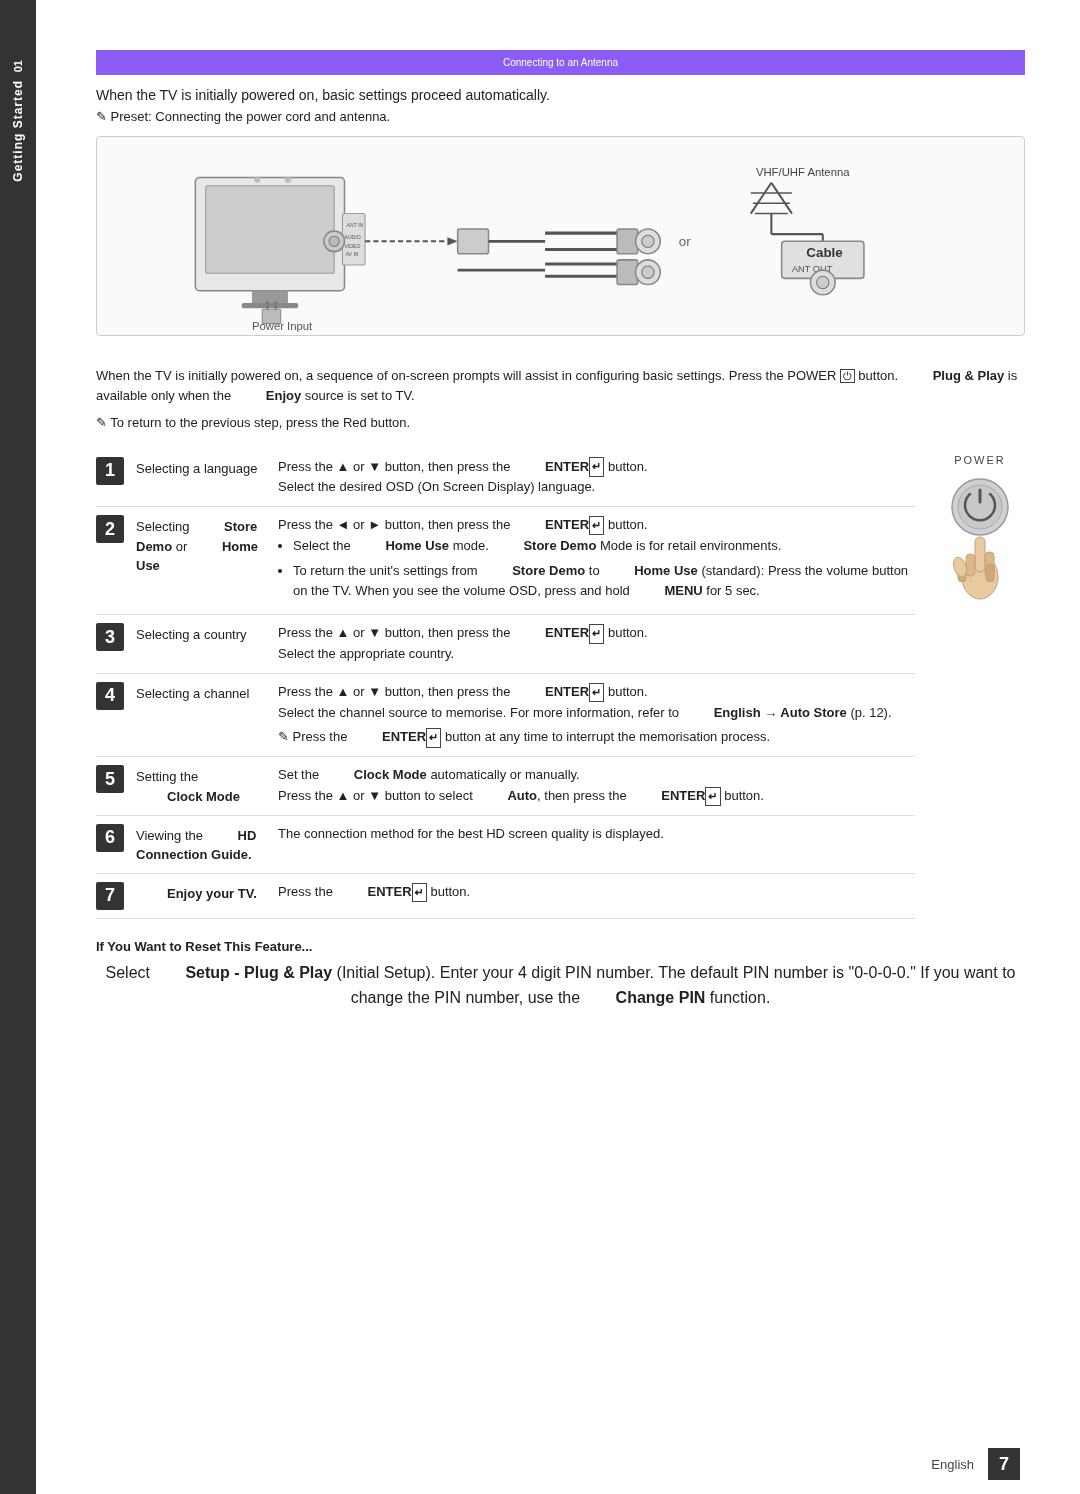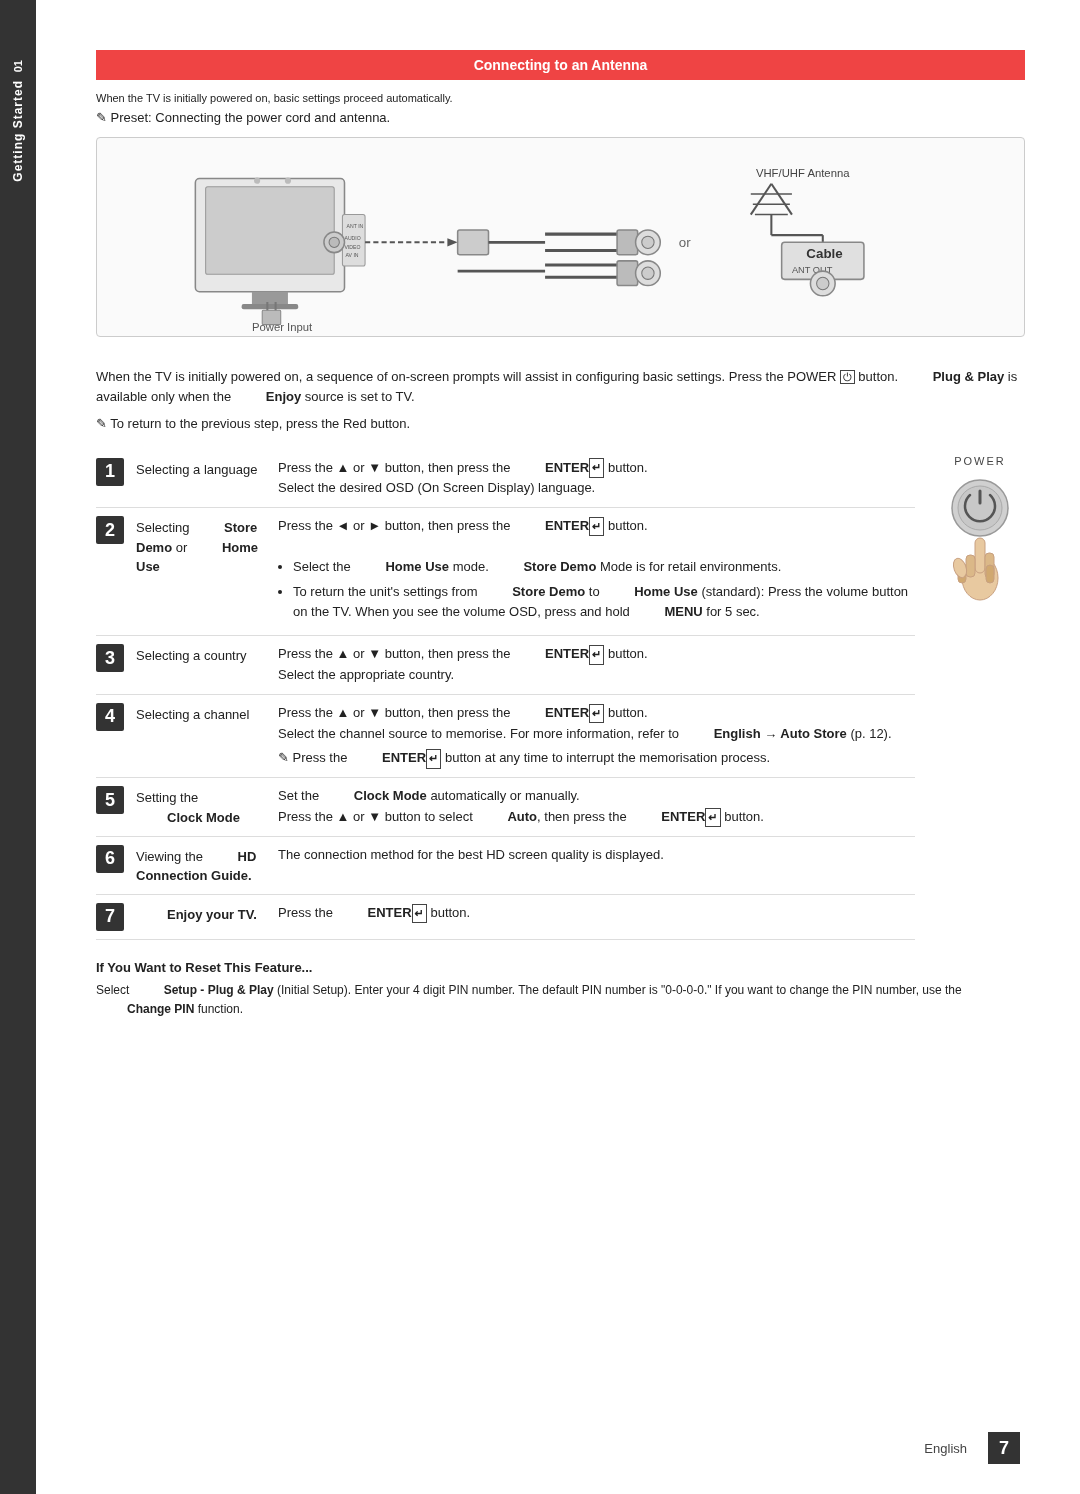--- a/index.html
+++ b/index.html
@@ -49,36 +49,36 @@
       letter-spacing: 1px;
     }
 
     .main-content {
       flex: 1;
       padding: 50px 55px 50px 60px;
     }
 
     
     .section-header {
-      background: #ef4444;
+      background: #8b5cf6;
       color: #fff;
       text-align: center;
-      font-size: 14px;
-      font-weight: bold;
+      font-size: 10px;
+      font-weight: normal;
       padding: 7px 0;
       margin-bottom: 12px;
     }
 
     
     .antenna-section {
       margin-bottom: 30px;
     }
 
     .intro-text {
-      font-size: 11px;
+      font-size: 14px;
       margin-bottom: 6px;
       color: #222;
     }
 
     .preset-text {
       font-size: 13px;
       margin-bottom: 12px;
       color: #222;
     }
 
@@ -160,21 +160,21 @@
     }
 
     .step-description {
       flex: 1;
       font-size: 13px;
       line-height: 1.6;
     }
 
     .step-description ul {
       margin-left: 15px;
-      margin-top: 20px;
+      margin-top: 0;
     }
 
     .step-description li {
       margin-bottom: 4px;
     }
 
     
     .power-button-img {
       width: 90px;
       flex-shrink: 0;
@@ -196,32 +196,33 @@
       margin-top: 20px;
     }
 
     .reset-title {
       font-weight: bold;
       font-size: 13px;
       margin-bottom: 6px;
     }
 
     .reset-text {
-      font-size: 12px;
+      font-size: 16px;
       line-height: 1.6;
+      text-align: center;
     }
 
     
     .page-footer {
       position: absolute;
-      bottom: 30px;
+      bottom: 14px;
       right: 60px;
       display: flex;
       align-items: center;
-      gap: 21px;
+      gap: 14px;
     }
 
     .footer-lang {
       font-size: 13px;
       color: #444;
     }
 
     .footer-page {
       background: #333;
       color: #fff;

